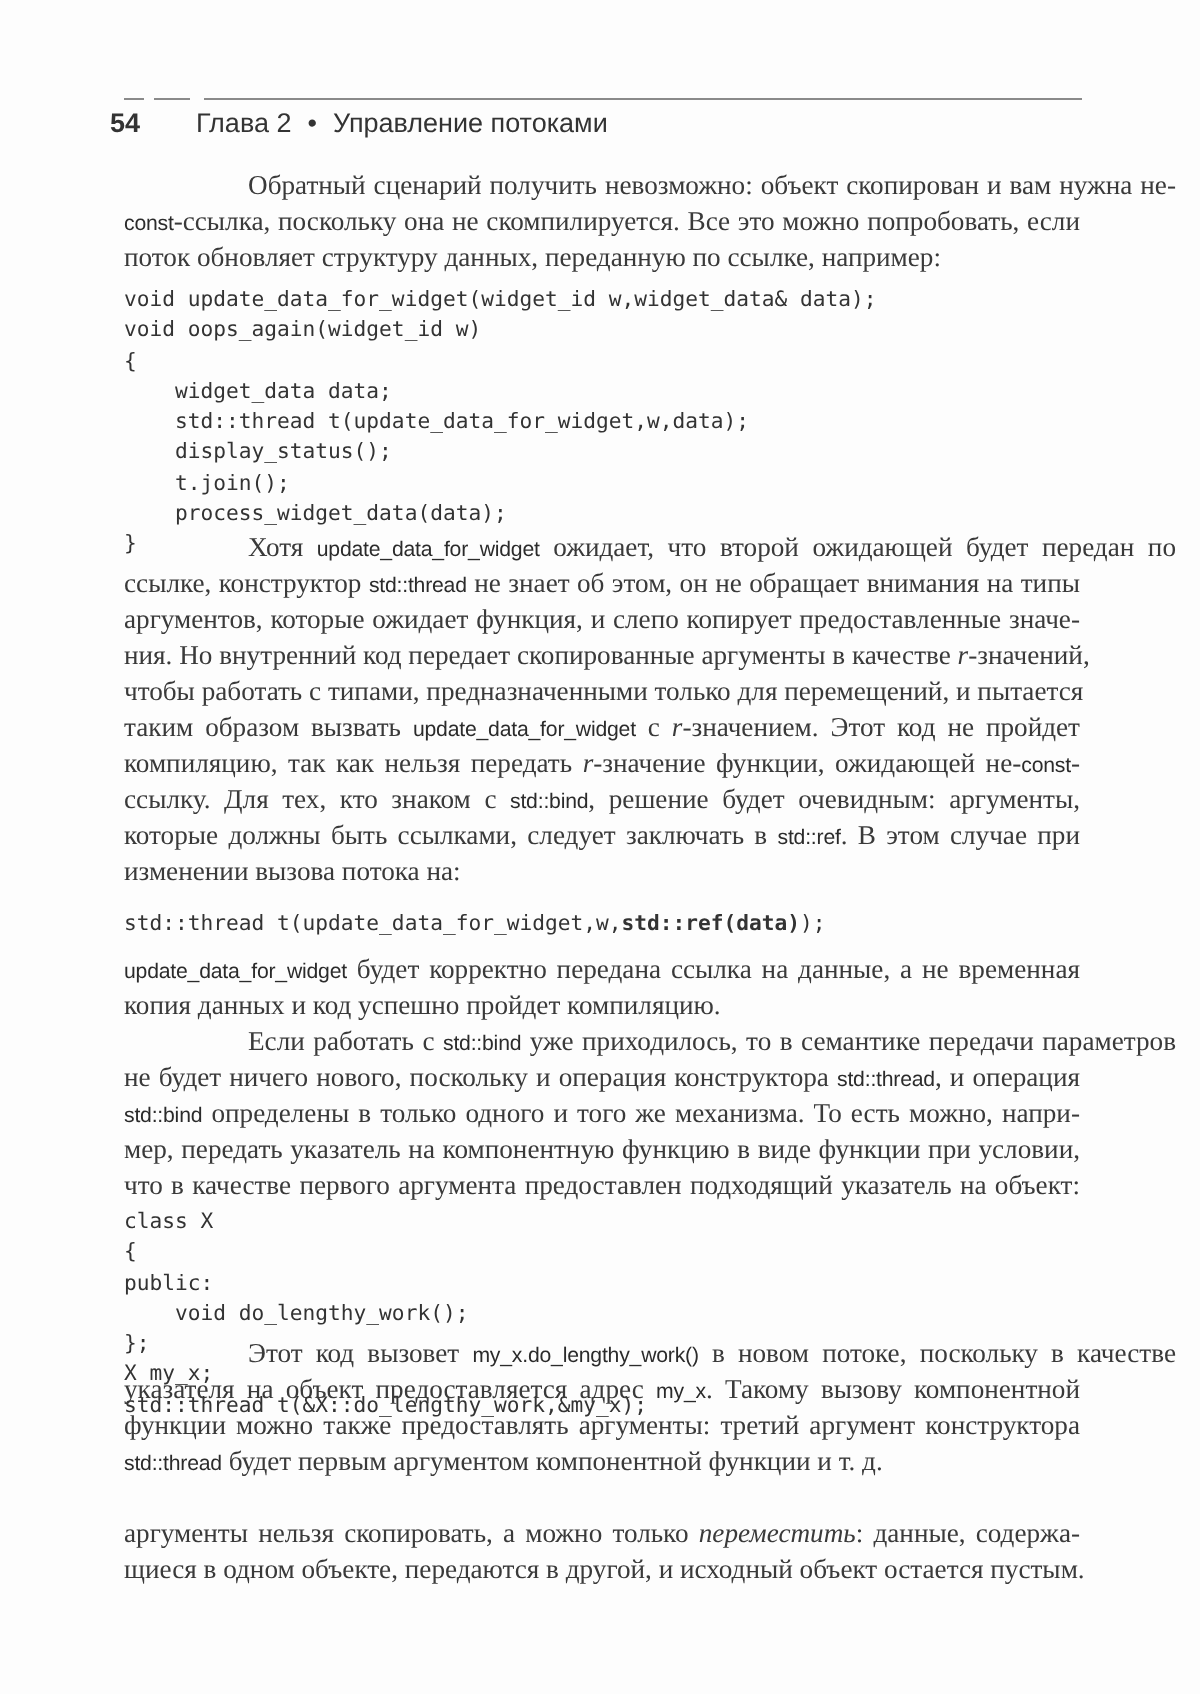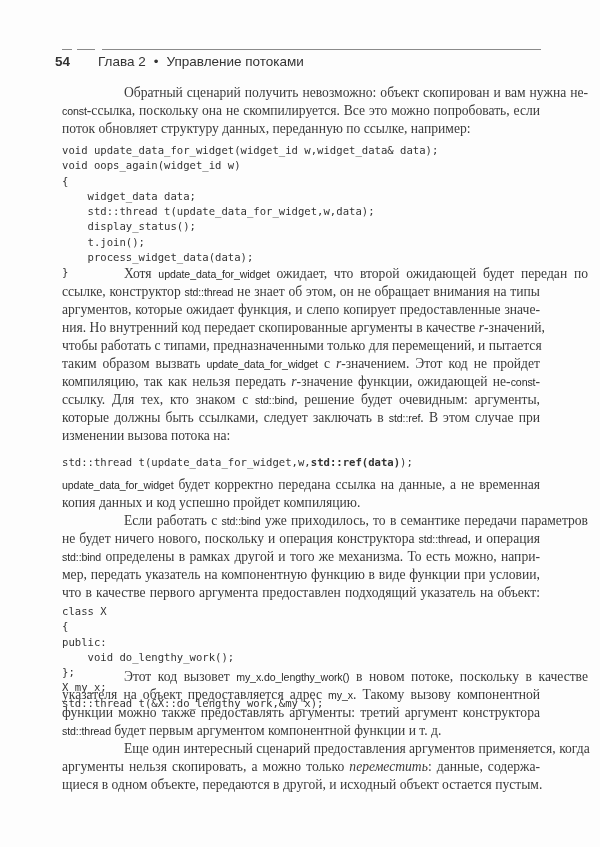--- a/index.html
+++ b/index.html
@@ -47,28 +47,27 @@
   <div class="line just" style="top:409px"><span>которые должны быть ссылками, следует заключать в </span><span class="m">std::ref</span><span>. В этом случае при</span></div>
   <div class="line" style="top:427px"><span>изменении вызова потока на:</span></div>
 
   <div class="code" style="top:455px"><div><span>std::thread t(update_data_for_widget,w,</span><span class="b">std::ref(data)</span><span>);</span></div></div>
 
   <div class="line just" style="top:476px"><span class="m">update_data_for_widget</span><span> будет корректно передана ссылка на данные, а не временная</span></div>
   <div class="line" style="top:494px"><span>копия данных и код успешно пройдет компиляцию.</span></div>
 
   <div class="line just" style="top:530px"><span>не будет ничего нового, поскольку и операция конструктора </span><span class="m">std::thread</span><span>, и операция</span></div>
   <div class="line indent just" style="top:512px"><span>Если работать с </span><span class="m">std::bind</span><span> уже приходилось, то в семантике передачи параметров</span></div>
-  <div class="line just" style="top:548px"><span class="m">std::bind</span><span> определены в рамках другой и того же механизма. То есть можно, напри-</span></div>
+  <div class="line just" style="top:548px"><span class="m">std::bind</span><span> определены в только одного и того же механизма. То есть можно, напри-</span></div>
   <div class="line just" style="top:566px"><span>мер, передать указатель на компонентную функцию в виде функции при условии,</span></div>
   <div class="line just" style="top:584px"><span>что в качестве первого аргумента предоставлен подходящий указатель на объект:</span></div>
 
   <div class="code" style="top:604px"><div>class X</div><div>{</div><div>public:</div><div>    void do_lengthy_work();</div><div>};</div><div>X my_x;</div><div>std::thread t(&amp;X::do_lengthy_work,&amp;my_x);</div></div>
 
   <div class="line indent just" style="top:668px"><span>Этот код вызовет </span><span class="m">my_x.do_lengthy_work()</span><span> в новом потоке, поскольку в качестве</span></div>
   <div class="line just" style="top:686px"><span>указателя на объект предоставляется адрес </span><span class="m">my_x</span><span>. Такому вызову компонентной</span></div>
   <div class="line just" style="top:704px"><span>функции можно также предоставлять аргументы: третий аргумент конструктора</span></div>
   <div class="line" style="top:722px"><span class="m">std::thread</span><span> будет первым аргументом компонентной функции и т. д.</span></div>
 
-  <div class="line indent just" style="top:740px"><span>Еще один интересный сценарий предоставления аргументов применяется, когда</span></div>
   <div class="line just" style="top:758px"><span>аргументы нельзя скопировать, а можно только </span><span class="it">переместить</span><span>: данные, содержа-</span></div>
   <div class="line just" style="top:776px"><span>щиеся в одном объекте, передаются в другой, и исходный объект остается пустым.</span></div>
 
 </div>
 
 </body></html>

